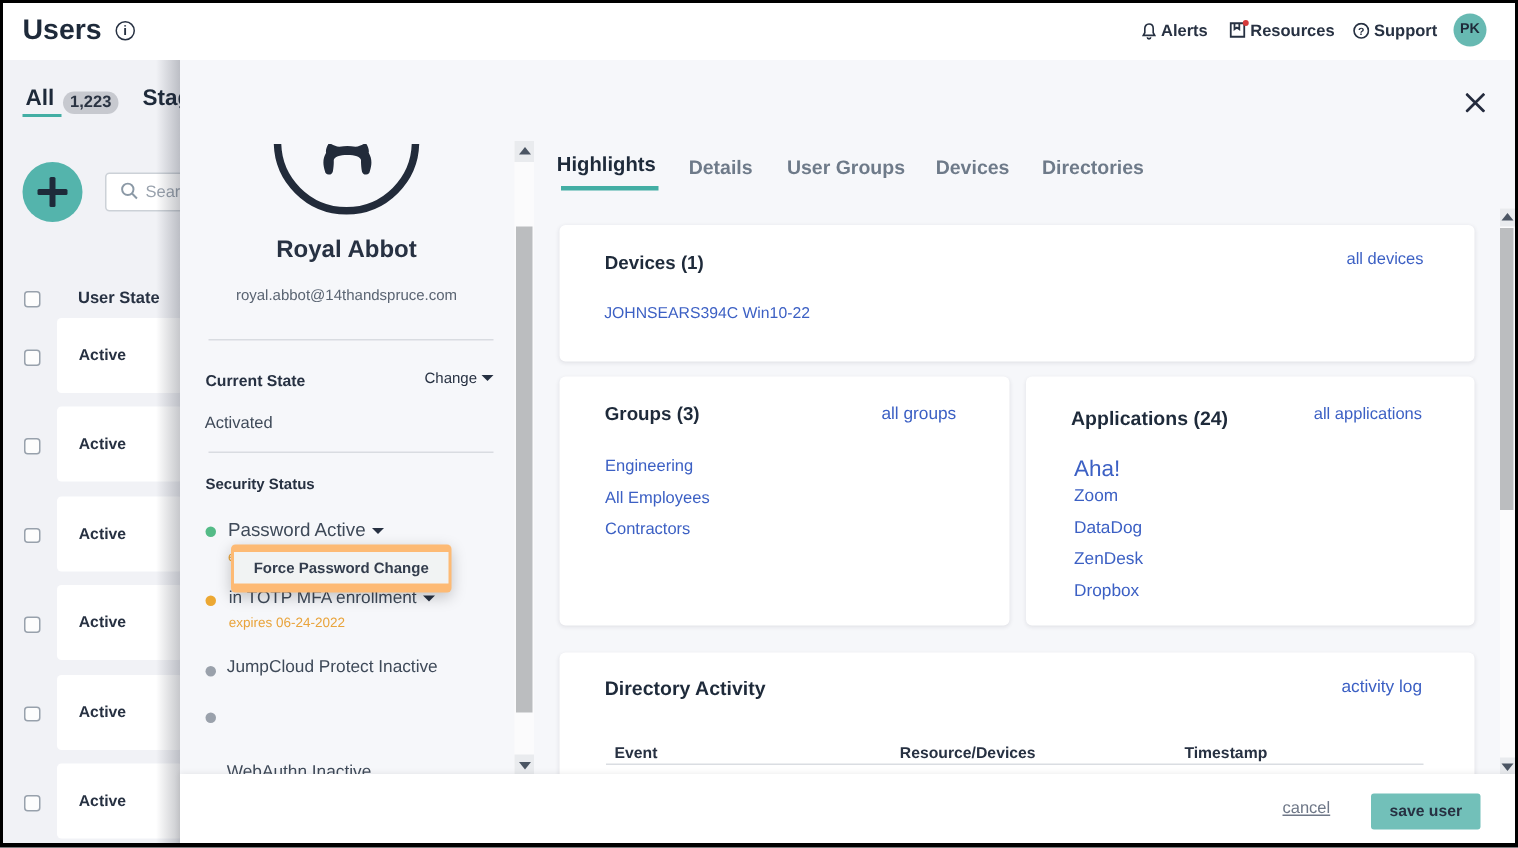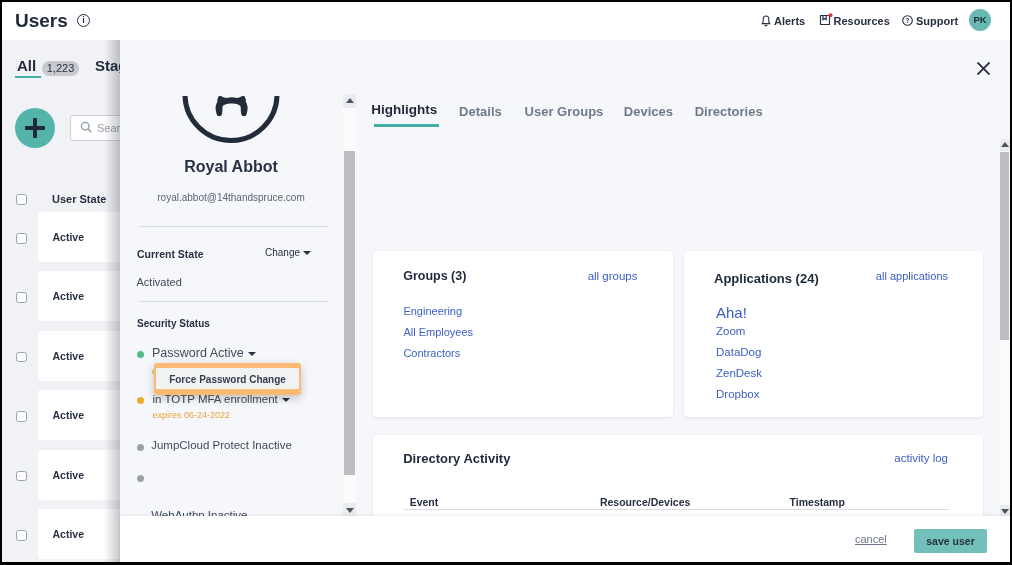--- a/index.html
+++ b/index.html
@@ -11,42 +11,42 @@
   
   .hdr { position:absolute; left:0; top:0; width:1008px; height:37.5px; background:#fff; }
   .hdr-title { position:absolute; left:13px; top:8px; font-size:19px; font-weight:bold; color:#1e2a3a; }
   .info-ic { position:absolute; left:75px; top:12px; width:13px; height:13px; border:1.3px solid #273142; border-radius:50%; color:#273142; font-size:9px; text-align:center; line-height:11px; font-weight:bold;}
   .hlabel { position:absolute; top:12.5px; font-size:11px; font-weight:bold; color:#273142; }
   .pk { position:absolute; left:967px; top:7px; width:22px; height:22px; border-radius:50%; background:#67b9b2; color:#1e2a3a; font-size:9.5px; font-weight:bold; text-align:center; line-height:22px; }
 
   
   .tab-all { position:absolute; left:15px; top:55px; font-size:15px; font-weight:bold; color:#1e2a3a; }
   .tab-underline { position:absolute; left:13px; top:73.5px; width:26px; height:2.5px; background:#43aea4; }
-  .badge { position:absolute; left:40px; top:59px; width:37px; height:15px; background:#c7c9cf; border-radius:8px; font-size:11px; font-weight:normal; color:#2a3342; text-align:center; line-height:15px; }
+  .badge { position:absolute; left:40px; top:59px; width:37px; height:15px; background:#c7c9cf; border-radius:8px; font-size:11px; font-weight:bold; color:#2a3342; text-align:center; line-height:15px; }
   .tab-stag { position:absolute; left:93px; top:55px; font-size:15px; font-weight:bold; color:#1e2a3a; }
   .plusbtn { position:absolute; left:13px; top:106px; width:40px; height:40px; border-radius:50%; background:#54b4ac; }
   .plusbtn:before { content:""; position:absolute; left:10px; top:18px; width:20px; height:3.6px; background:#1e2a3a; border-radius:1px;}
   .plusbtn:after { content:""; position:absolute; left:18.2px; top:10px; width:3.6px; height:20px; background:#1e2a3a; border-radius:1px;}
   .searchbox { position:absolute; left:68px; top:113px; width:70px; height:25.5px; background:#fff; border:1px solid #ccd1d7; border-radius:3px; }
   .cb { position:absolute; width:10.5px; height:10.5px; border:1.5px solid #98a1ac; border-radius:2.5px; background:#fdfdfd; }
   .col-hdr { position:absolute; left:50px; top:191px; font-size:11px; font-weight:bold; color:#273142; }
   .rowcard { position:absolute; left:36px; width:84px; height:50px; background:#fff; border-radius:3px; }
   .rowlbl { position:absolute; left:14.5px; top:19px; font-size:10.5px; font-weight:bold; color:#273142; }
 
   
   .shadowL { position:absolute; left:102px; top:37.5px; width:16px; height:522.5px;
              background:linear-gradient(to right, rgba(30,35,50,0), rgba(30,35,50,0.25)); }
   .panel { position:absolute; left:118px; top:37.5px; width:890px; height:522.5px; background:#f6f7fa; }
 
   
   .name { position:absolute; left:0; top:118px; width:222px; text-align:center; font-size:16px; font-weight:bold; color:#273142; }
   .email { position:absolute; left:0; top:152.5px; width:222px; text-align:center; font-size:10px; color:#5a6472; }
   .divider { position:absolute; left:18.5px; width:190px; height:1px; background:#d9dce1; }
   .cs-lbl { position:absolute; left:17px; top:208px; font-size:10.5px; font-weight:bold; color:#273142; }
-  .change { position:absolute; left:145px; top:207px; font-size:10px; color:#273142; }
+  .change { position:absolute; left:163px; top:207px; font-size:10px; color:#273142; }
   .caret { display:inline-block; width:0; height:0; border-left:4px solid transparent; border-right:4px solid transparent; border-top:4.5px solid #273142; vertical-align:1px; margin-left:2.5px;}
   .activated { position:absolute; left:16.5px; top:236px; font-size:11px; color:#3f4a59; }
   .ss-lbl { position:absolute; left:17px; top:278px; font-size:10px; font-weight:bold; color:#273142; }
   .dot { position:absolute; width:7px; height:7px; border-radius:50%; }
   .ssitem { position:absolute; font-size:11.5px; color:#3f4a59; }
   .expires { position:absolute; font-size:9px; color:#e9a43c; }
   .popup { position:absolute; left:34px; top:323.5px; width:147px; height:32px; background:#fdba74; border-radius:3px; box-shadow:0 3px 10px rgba(0,0,0,.22); z-index:5;}
   .popup-inner { position:absolute; left:2px; right:2px; top:5px; bottom:6px; background:#f1f3f3; }
   .popup-txt { position:absolute; left:0; top:11px; width:100%; text-align:center; font-size:10px; font-weight:bold; color:#333d4d; }
 
@@ -192,20 +192,25 @@
     <svg class="closex" viewBox="0 0 13 13">
         <path d="M0.5 0.5 L12.5 12.5 M12.5 0.5 L0.5 12.5" stroke="#242b3d" stroke-width="1.8"></path>
       </svg>
     <div class="tab" style="left:251.2px; top:62.5px; color:#1e2a3a; font-size:13.5px;">Highlights</div>
     <div class="tab" style="left:339.1px; top:64px; font-size:13px;">Details</div>
     <div class="tab" style="left:404.6px; top:64px; font-size:13px;">User Groups</div>
     <div class="tab" style="left:503.8px; top:64px; font-size:13px;">Devices</div>
     <div class="tab" style="left:574.7px; top:64px; font-size:13px;">Directories</div>
     <div class="abs" style="left:253.6px; top:84.7px; width:65.2px; height:2.5px; background:#43aea4;"></div>
 
+    <div class="card" style="left:253px; top:110px; width:610px; height:91px;">
+      <div class="card-title">Devices (1)</div>
+      <div class="card-link" style="right:34px; top:17.7px;">all devices</div>
+      <div class="card-link" style="left:29.8px; top:53.5px; font-size:10.5px;">JOHNSEARS394C Win10-22</div>
+    </div>
 
     <div class="card" style="left:253px; top:211.5px; width:300px; height:166px;">
       <div class="card-title">Groups (3)</div>
       <div class="card-link" style="right:35.5px; top:18.5px; font-size:11.5px;">all groups</div>
       <div class="card-link" style="left:30.4px; top:54.2px;">Engineering</div>
       <div class="card-link" style="left:30.4px; top:75px;">All Employees</div>
       <div class="card-link" style="left:30.4px; top:95.7px;">Contractors</div>
     </div>
 
     <div class="card" style="left:564px; top:211.5px; width:299px; height:166px;">

